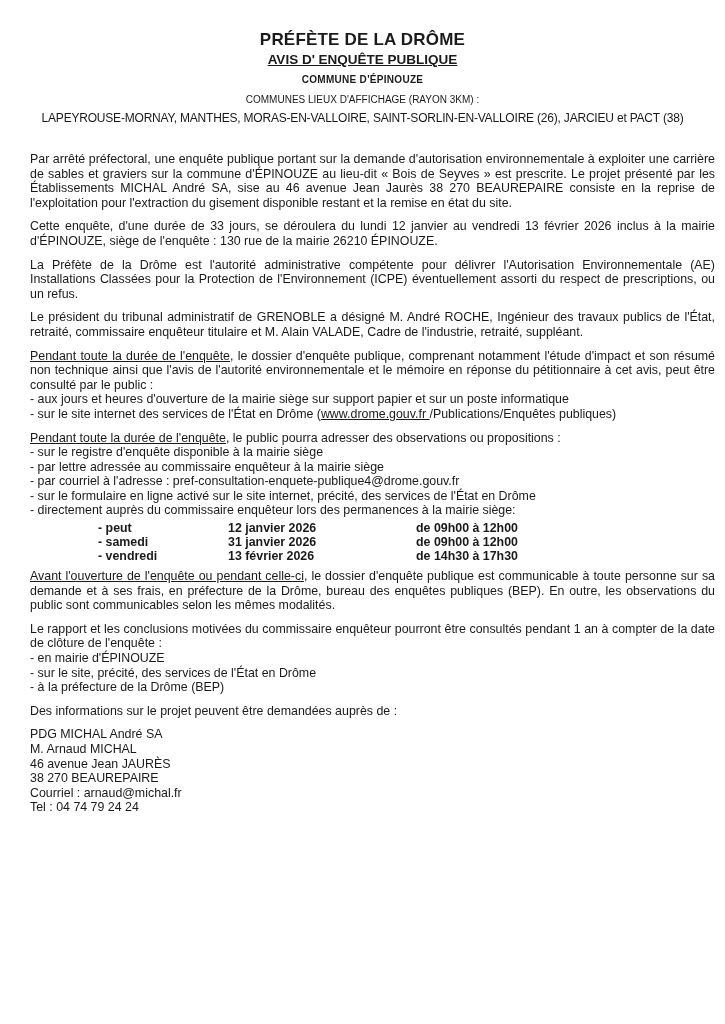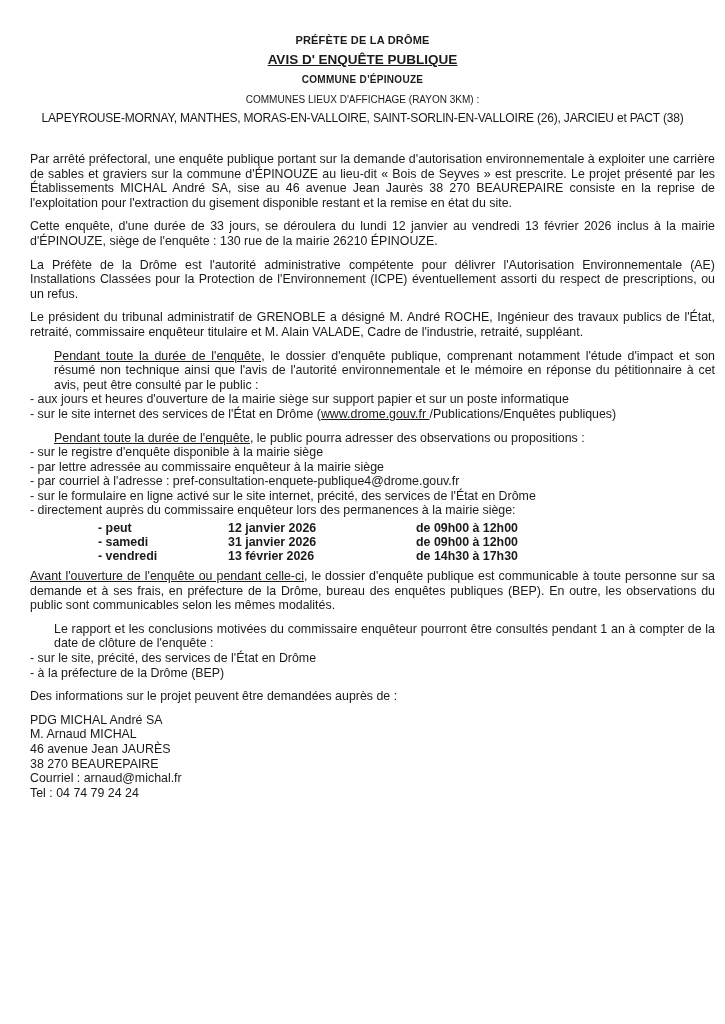--- a/index.html
+++ b/index.html
@@ -3,29 +3,29 @@
 <meta charset="utf-8">
 <style>
   html, body { margin: 0; padding: 0; background: #ffffff; }
   body {
     width: 725px; height: 1024px; overflow: hidden;
     font-family: "Liberation Sans", "DejaVu Sans", sans-serif;
     color: #1a1a1a;
   }
   .page { position: relative; width: 725px; height: 1024px; }
   .header { text-align: center; padding-top: 33px; }
-  .h-authority { font-size: 11px; font-weight: bold; letter-spacing: 0.2px; line-height: 14px; }
+  .h-authority { font-size: 17px; font-weight: bold; letter-spacing: 0.2px; line-height: 14px; }
   .h-title { font-size: 13.5px; font-weight: bold; text-decoration: underline; line-height: 18px; margin-top: 4px; }
   .h-commune { font-size: 10px; font-weight: bold; line-height: 20px; margin-top: 1px; letter-spacing: 0.3px; }
   .h-sub { font-size: 10px; line-height: 15px; margin-top: 2px; }
   .h-communes { font-size: 12px; line-height: 15px; margin-top: 4px; letter-spacing: -0.2px; }
 
   .body { position: absolute; left: 30px; top: 152px; width: 685px; font-size: 12.4px; line-height: 14.6px; }
   .para { margin: 0 0 9px 0; text-align: justify; }
-  .para.tight { margin-bottom: 0; margin-left: 24px; }
+  .para.tight { margin-bottom: 0; }
   .u { text-decoration: underline; }
   .b { font-weight: normal; }
   .list { margin: 0 0 9px 0; }
   .list-item { display: block; white-space: nowrap; }
 
   .schedule { margin: 3px 0 6px 0; font-weight: bold; font-size: 12.4px; line-height: 14px; }
   .sched-row { display: flex; }
   .sched-day { width: 130px; padding-left: 68px; }
   .sched-date { width: 188px; }
   .sched-time { }
@@ -86,20 +86,21 @@
         <span class="sched-day">- vendredi</span>
         <span class="sched-date">13 février 2026</span>
         <span class="sched-time">de  14h30 à 17h30</span>
       </div>
     </div>
 
     <p class="para"><span class="u">Avant l'ouverture de l'enquête ou pendant celle-ci</span><span>, le dossier d'enquête publique est communicable à toute personne sur sa demande et à ses frais, en préfecture de la Drôme, bureau des enquêtes publiques (BEP). En outre, les observations du public sont communicables selon les mêmes modalités.</span></p>
 
     <p class="para tight">Le rapport et les conclusions motivées du commissaire enquêteur pourront être consultés pendant 1 an à compter de la date de clôture de l'enquête :</p>
     <div class="list">
+      <span class="list-item">- en mairie d'ÉPINOUZE</span>
       <span class="list-item">- sur le site, précité, des services de l'État en Drôme</span>
       <span class="list-item">- à la préfecture de la Drôme (BEP)</span>
     </div>
 
     <p class="para">Des informations sur le projet peuvent être demandées auprès de :</p>
 
     <div class="contact">
       <span class="contact-line">PDG MICHAL André SA</span>
       <span class="contact-line">M. Arnaud MICHAL</span>
       <span class="contact-line">46 avenue Jean JAURÈS</span>

